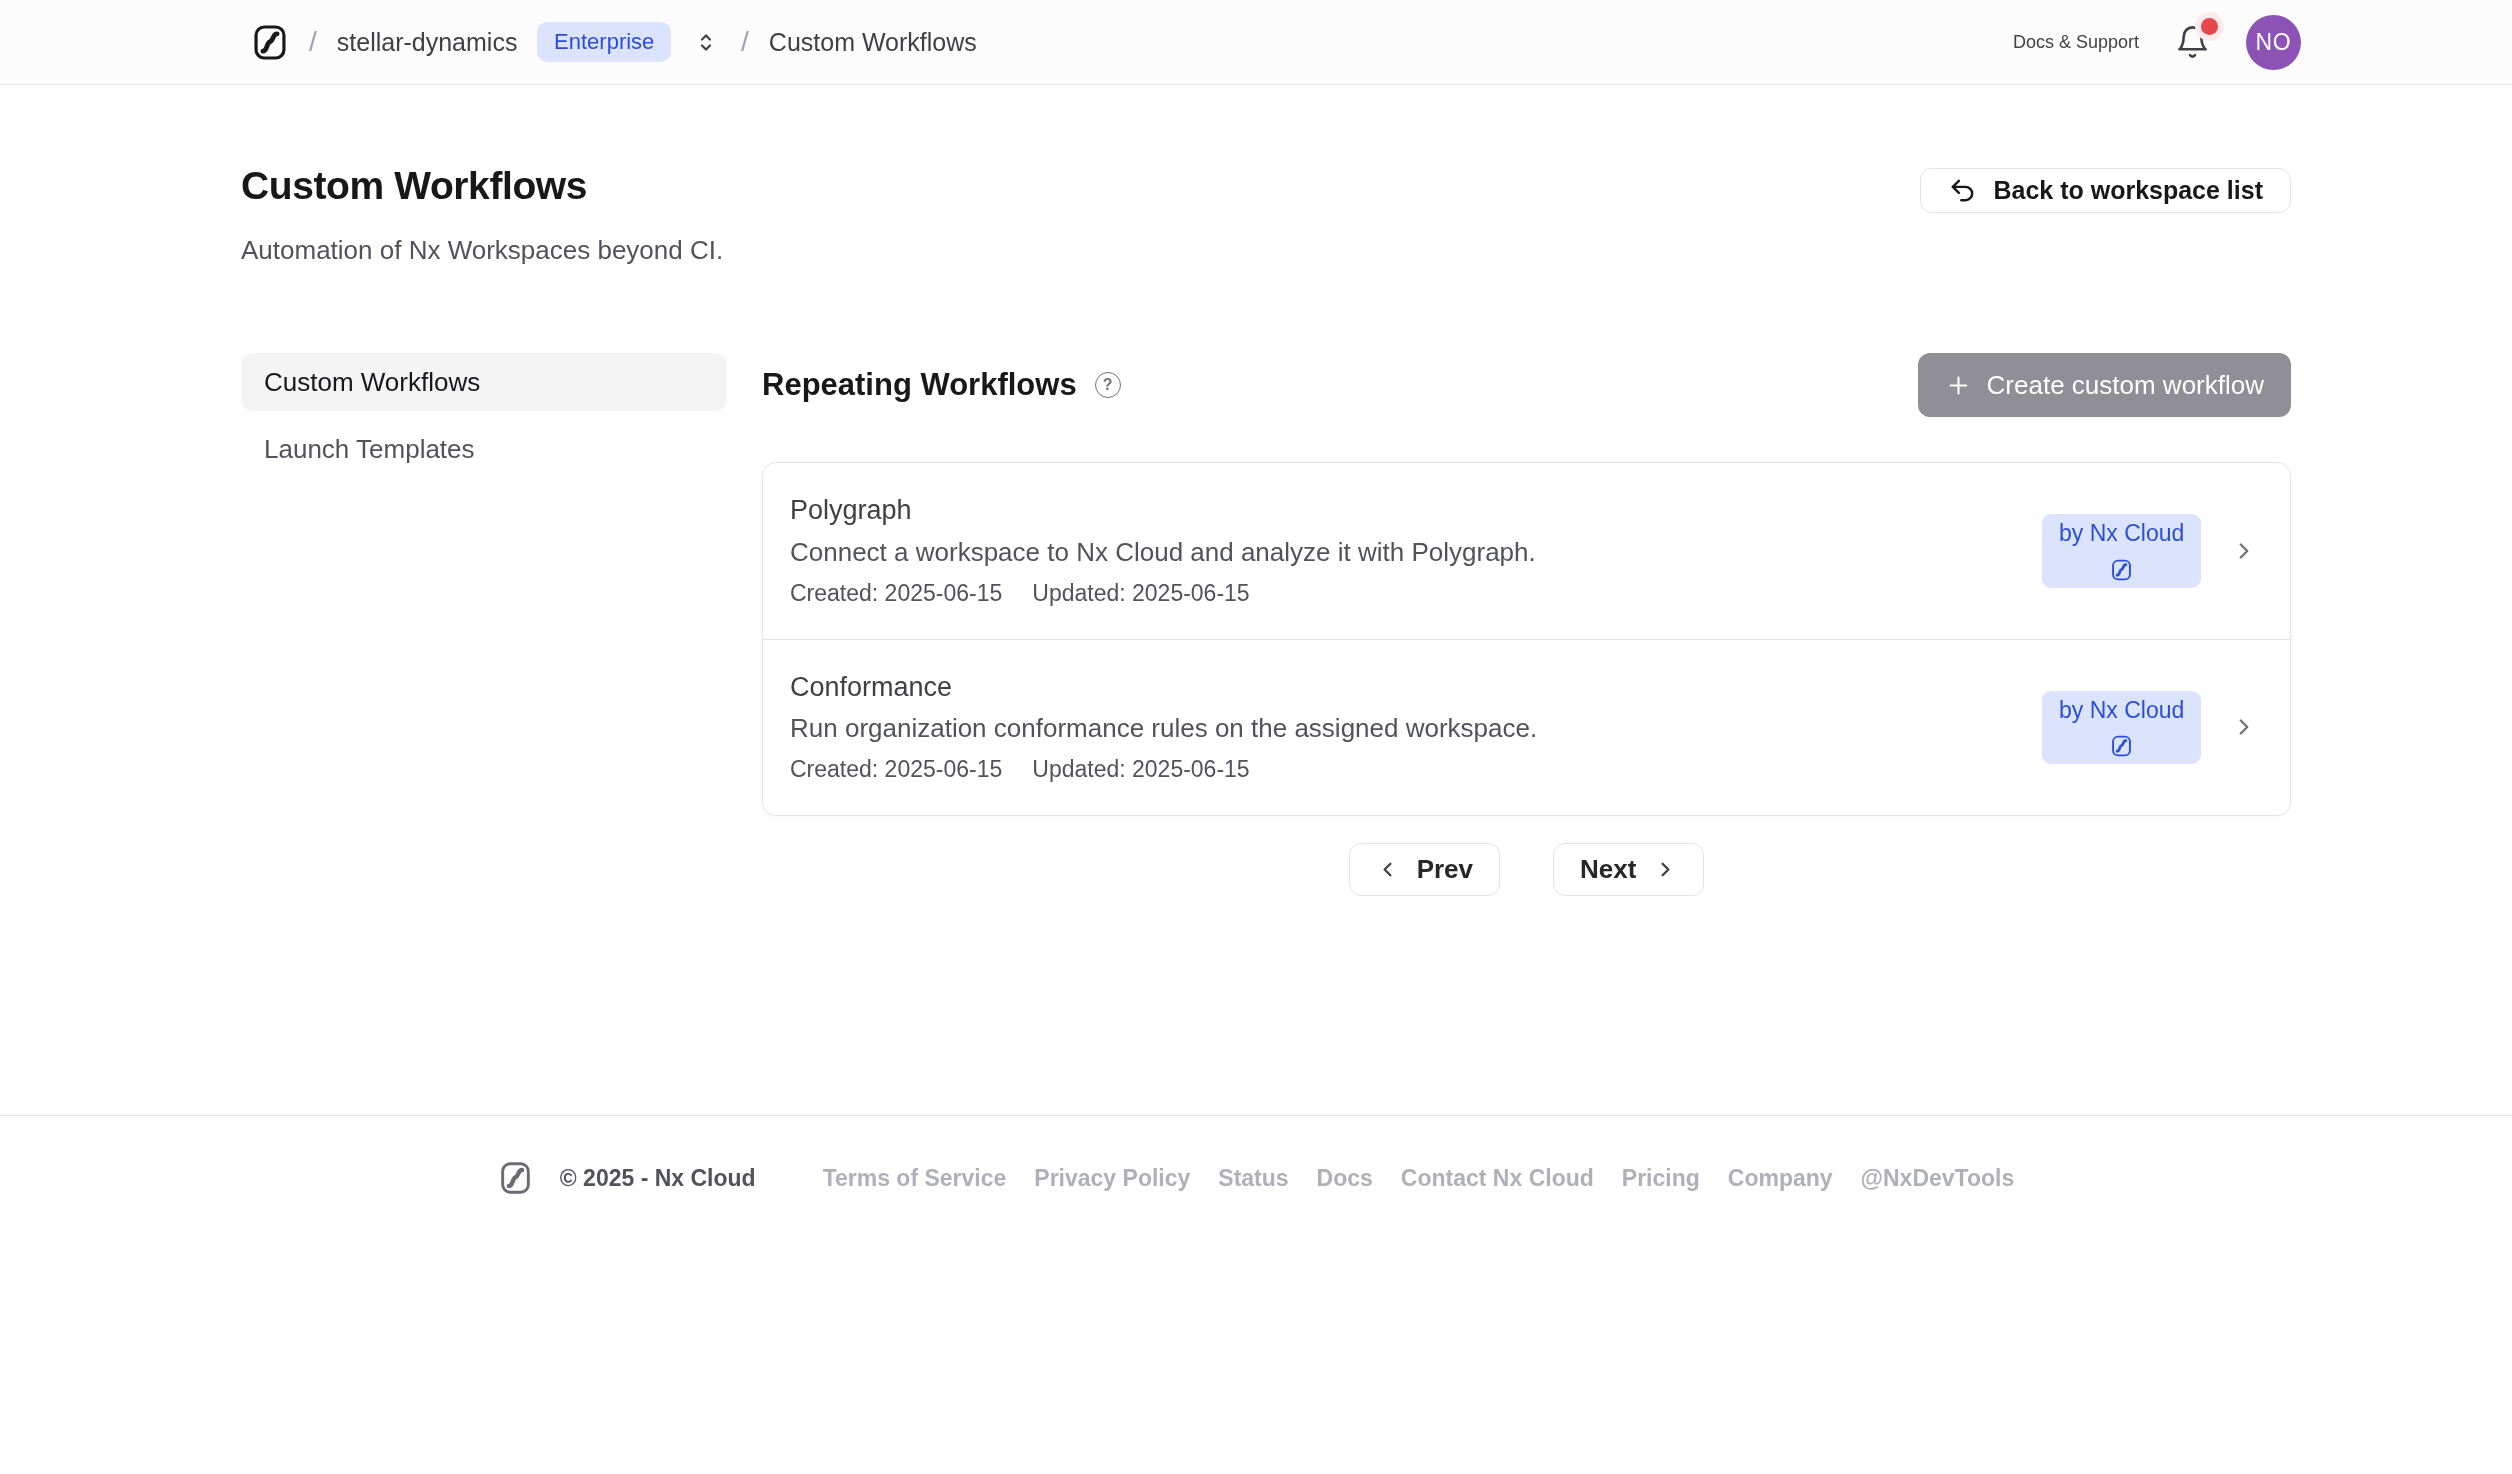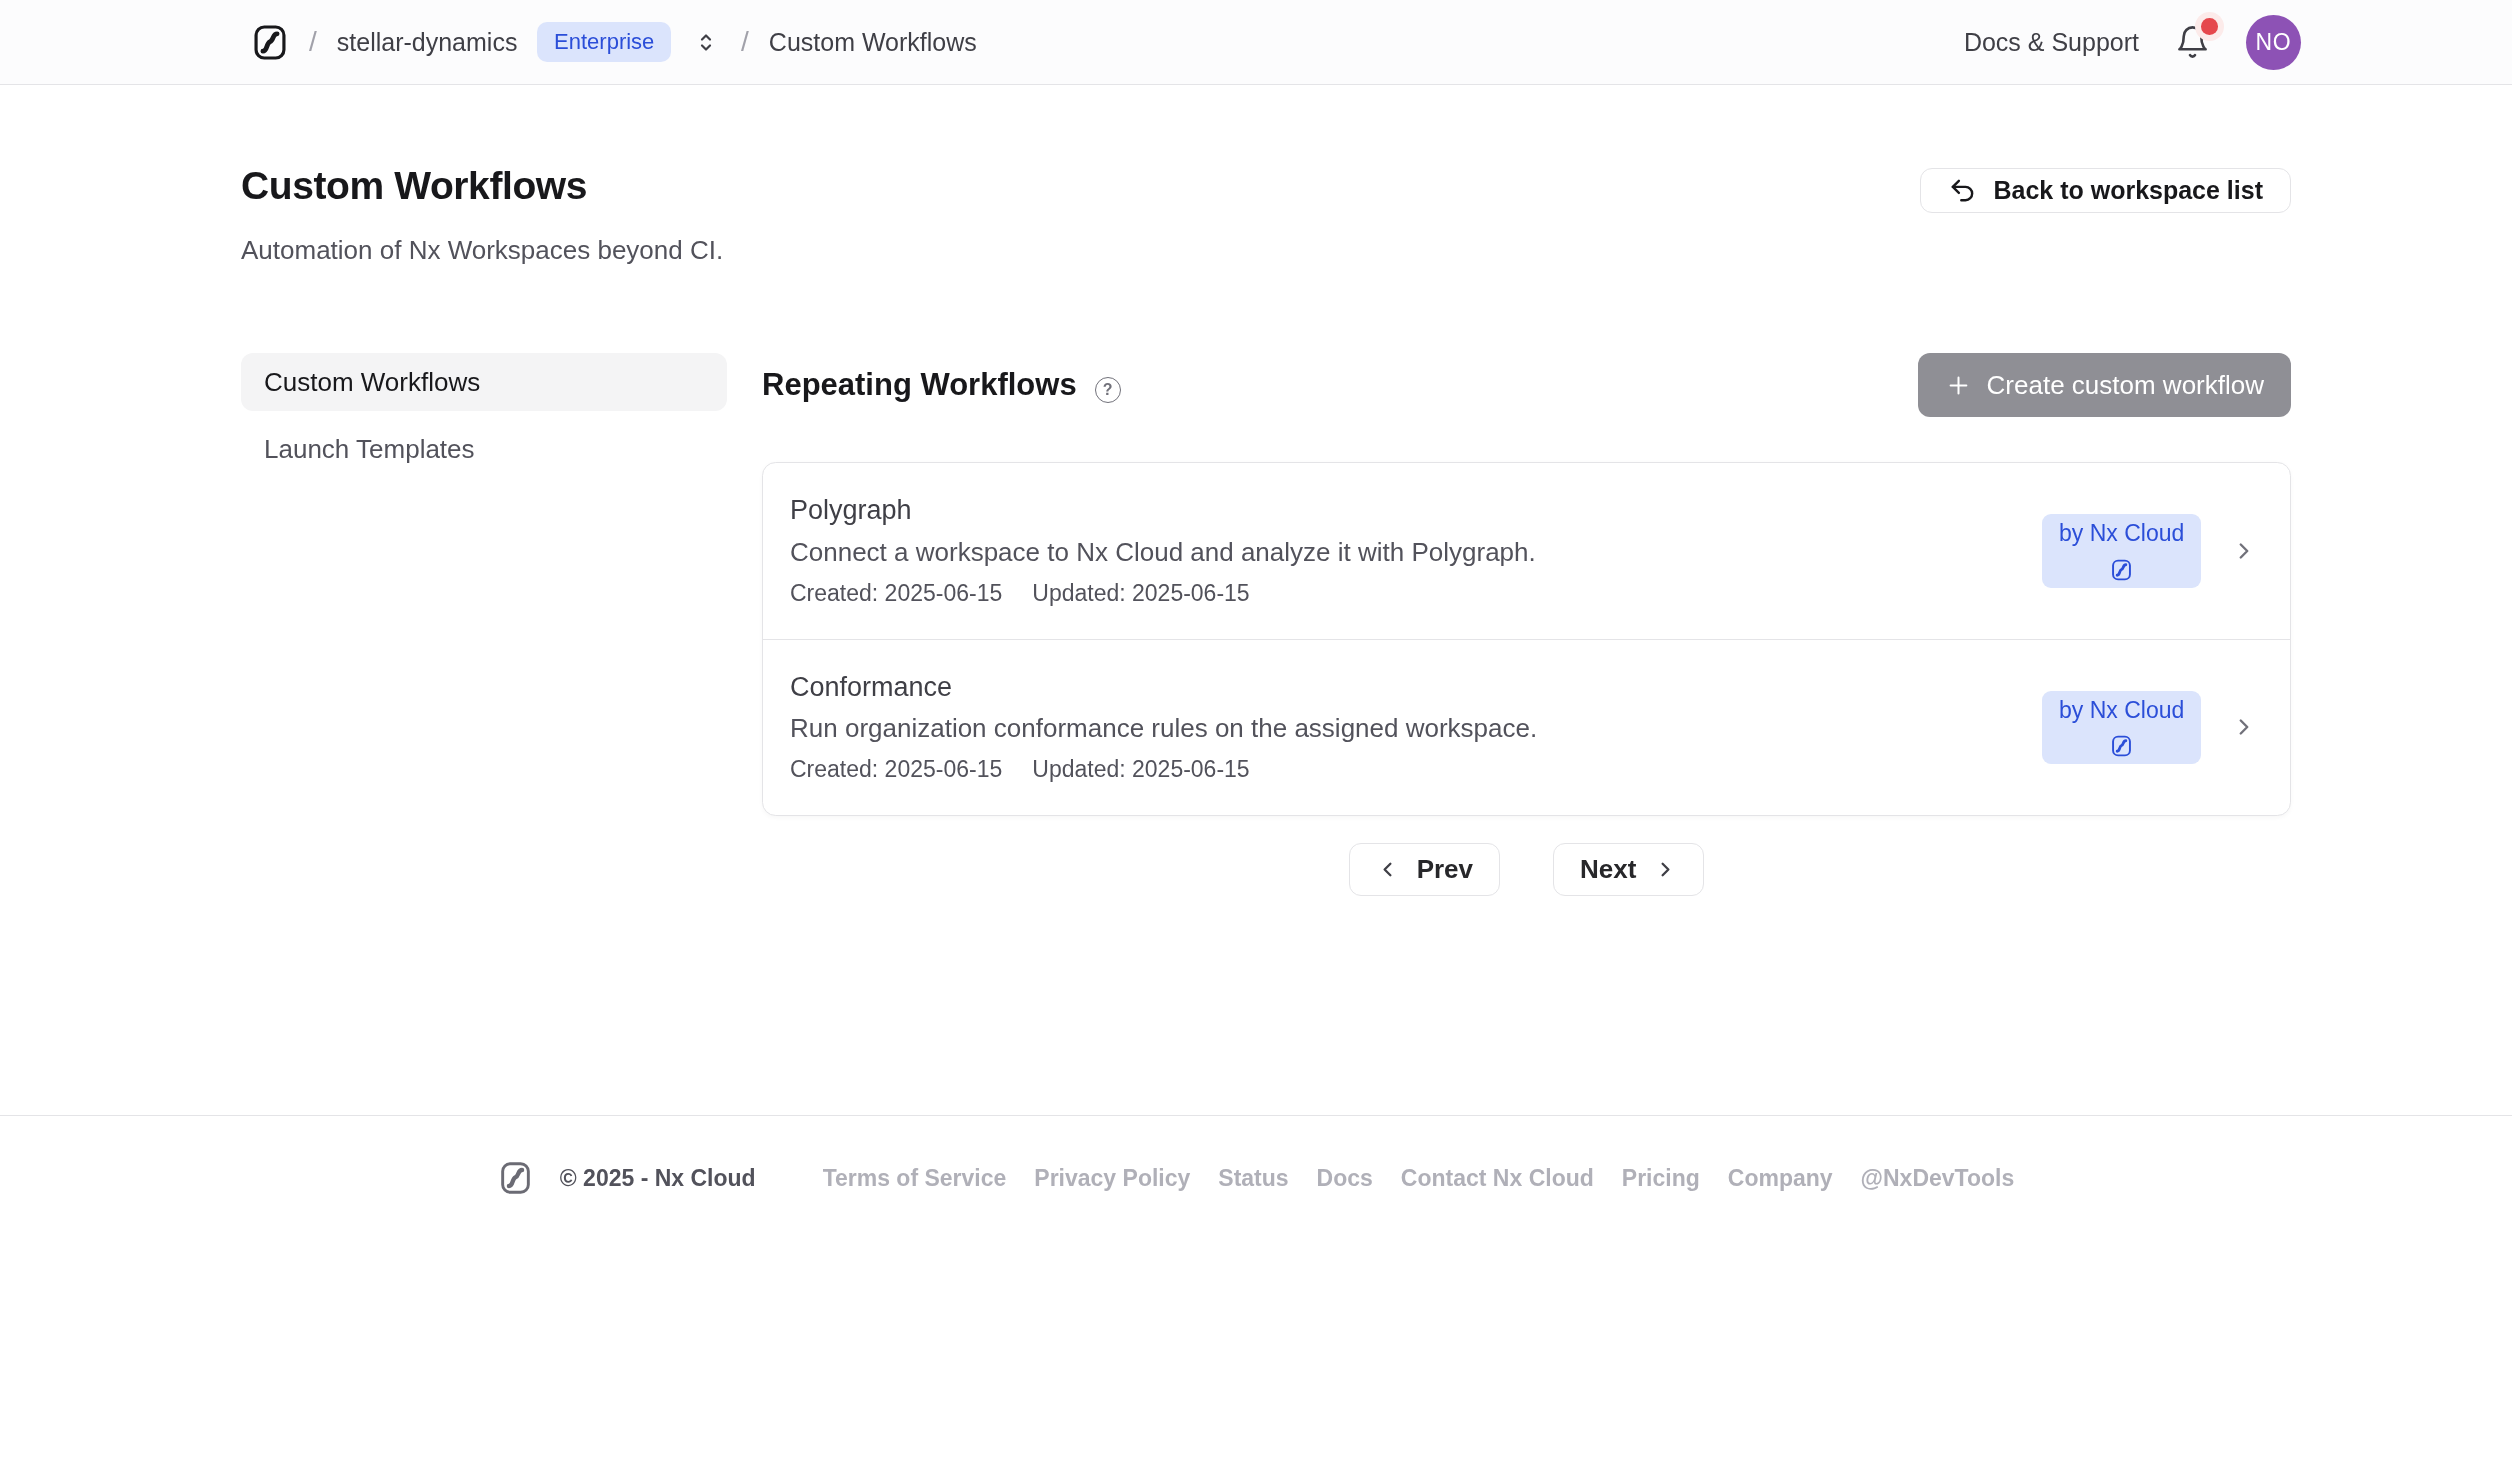--- a/index.html
+++ b/index.html
@@ -27,21 +27,21 @@
   }
   .nav-left{display:flex; align-items:center; gap:20px;}
   .crumb-sep{color:#a1a1aa; font-size:28px; font-weight:300;}
   .crumb{font-size:25px; font-weight:500; color:#3f3f46; cursor:pointer;}
   .plan-badge{
     background:var(--badge_bg); color:var(--accent);
     font-size:22px; font-weight:500; padding:6.8px 16.7px; border-radius:10px;
   }
   .switcher{cursor:pointer; padding:3px;}
   .nav-right{display:flex; align-items:center; gap:33px;}
-  .docs-link{font-size:25px; color:#3f3f46; cursor:pointer;}
+  .docs-link{font-size:18px; color:#3f3f46; cursor:pointer;}
   .bell-wrap{position:relative; cursor:pointer; padding:3px;}
   .bell-halo{
     position:absolute; top:-9px; right:-10.6px; width:29px; height:29px;
     border-radius:50%; background:#fcebea;
   }
   .bell-dot{
     position:absolute; top:-3px; right:-4.6px; width:16.7px; height:16.7px;
     border-radius:50%; background:var(--notification_red);
   }
   .avatar{
@@ -71,21 +71,21 @@
   .sidebar{width:486px; flex-shrink:0;}
   .side-item{
     height:58px; display:flex; align-items:center; padding:0 23px;
     border-radius:12px; font-size:26px; color:#52525b;
     margin-bottom:9px; cursor:pointer;
   }
   .side-item.selected{background:var(--selected_item_bg); color:#18181b; font-weight:500;}
 
   .main-col{flex:1;}
   .section-head{display:flex; align-items:center; justify-content:space-between;}
-  .section-title{font-size:31px; font-weight:700; display:flex; align-items:flex-end; gap:18px;}
+  .section-title{font-size:31px; font-weight:700; display:flex; align-items:center; gap:18px;}
   .help-circle{
     width:26px; height:26px; border:1.5px solid #71717a; border-radius:50%;
     color:#71717a; font-size:16px; font-weight:600;
     display:flex; align-items:center; justify-content:center; cursor:pointer;
   }
   .create-btn{
     height:64px; padding:0 27px; gap:15px;
     background:var(--create_button_bg); border:none; border-radius:12px;
     color:#ffffff; font-size:26px; font-weight:500;
     display:inline-flex; align-items:center; cursor:pointer; font-family:inherit;

